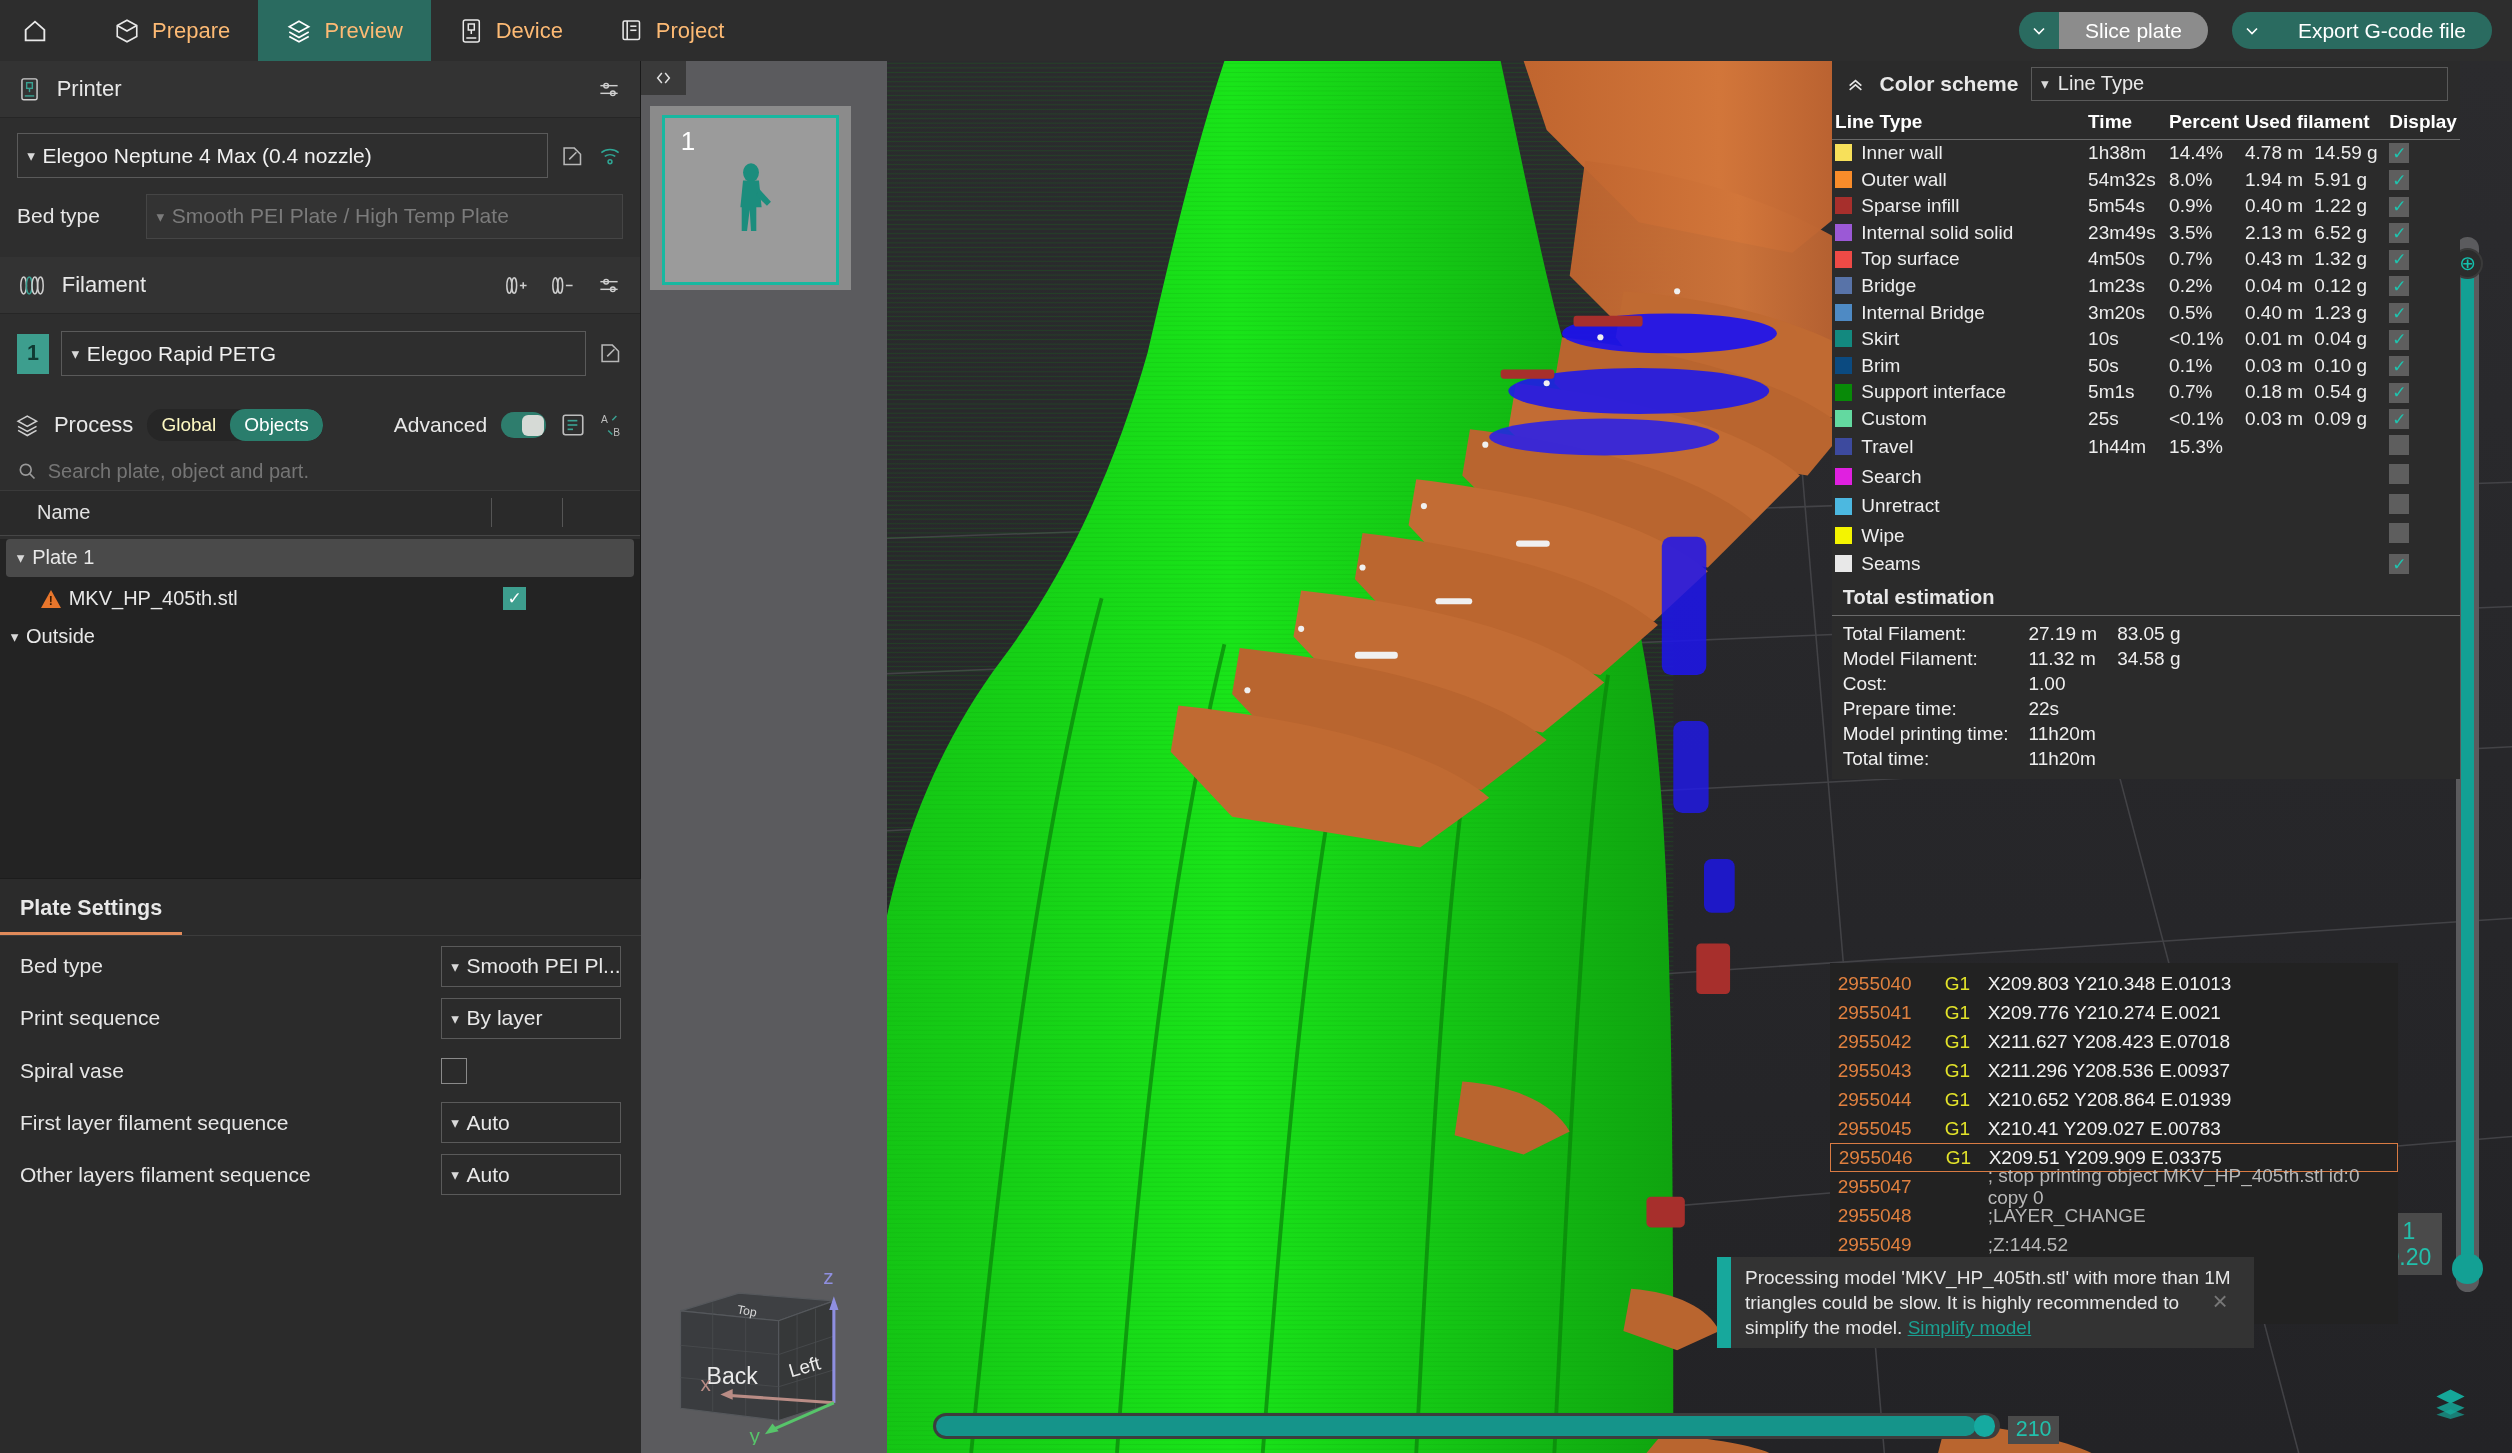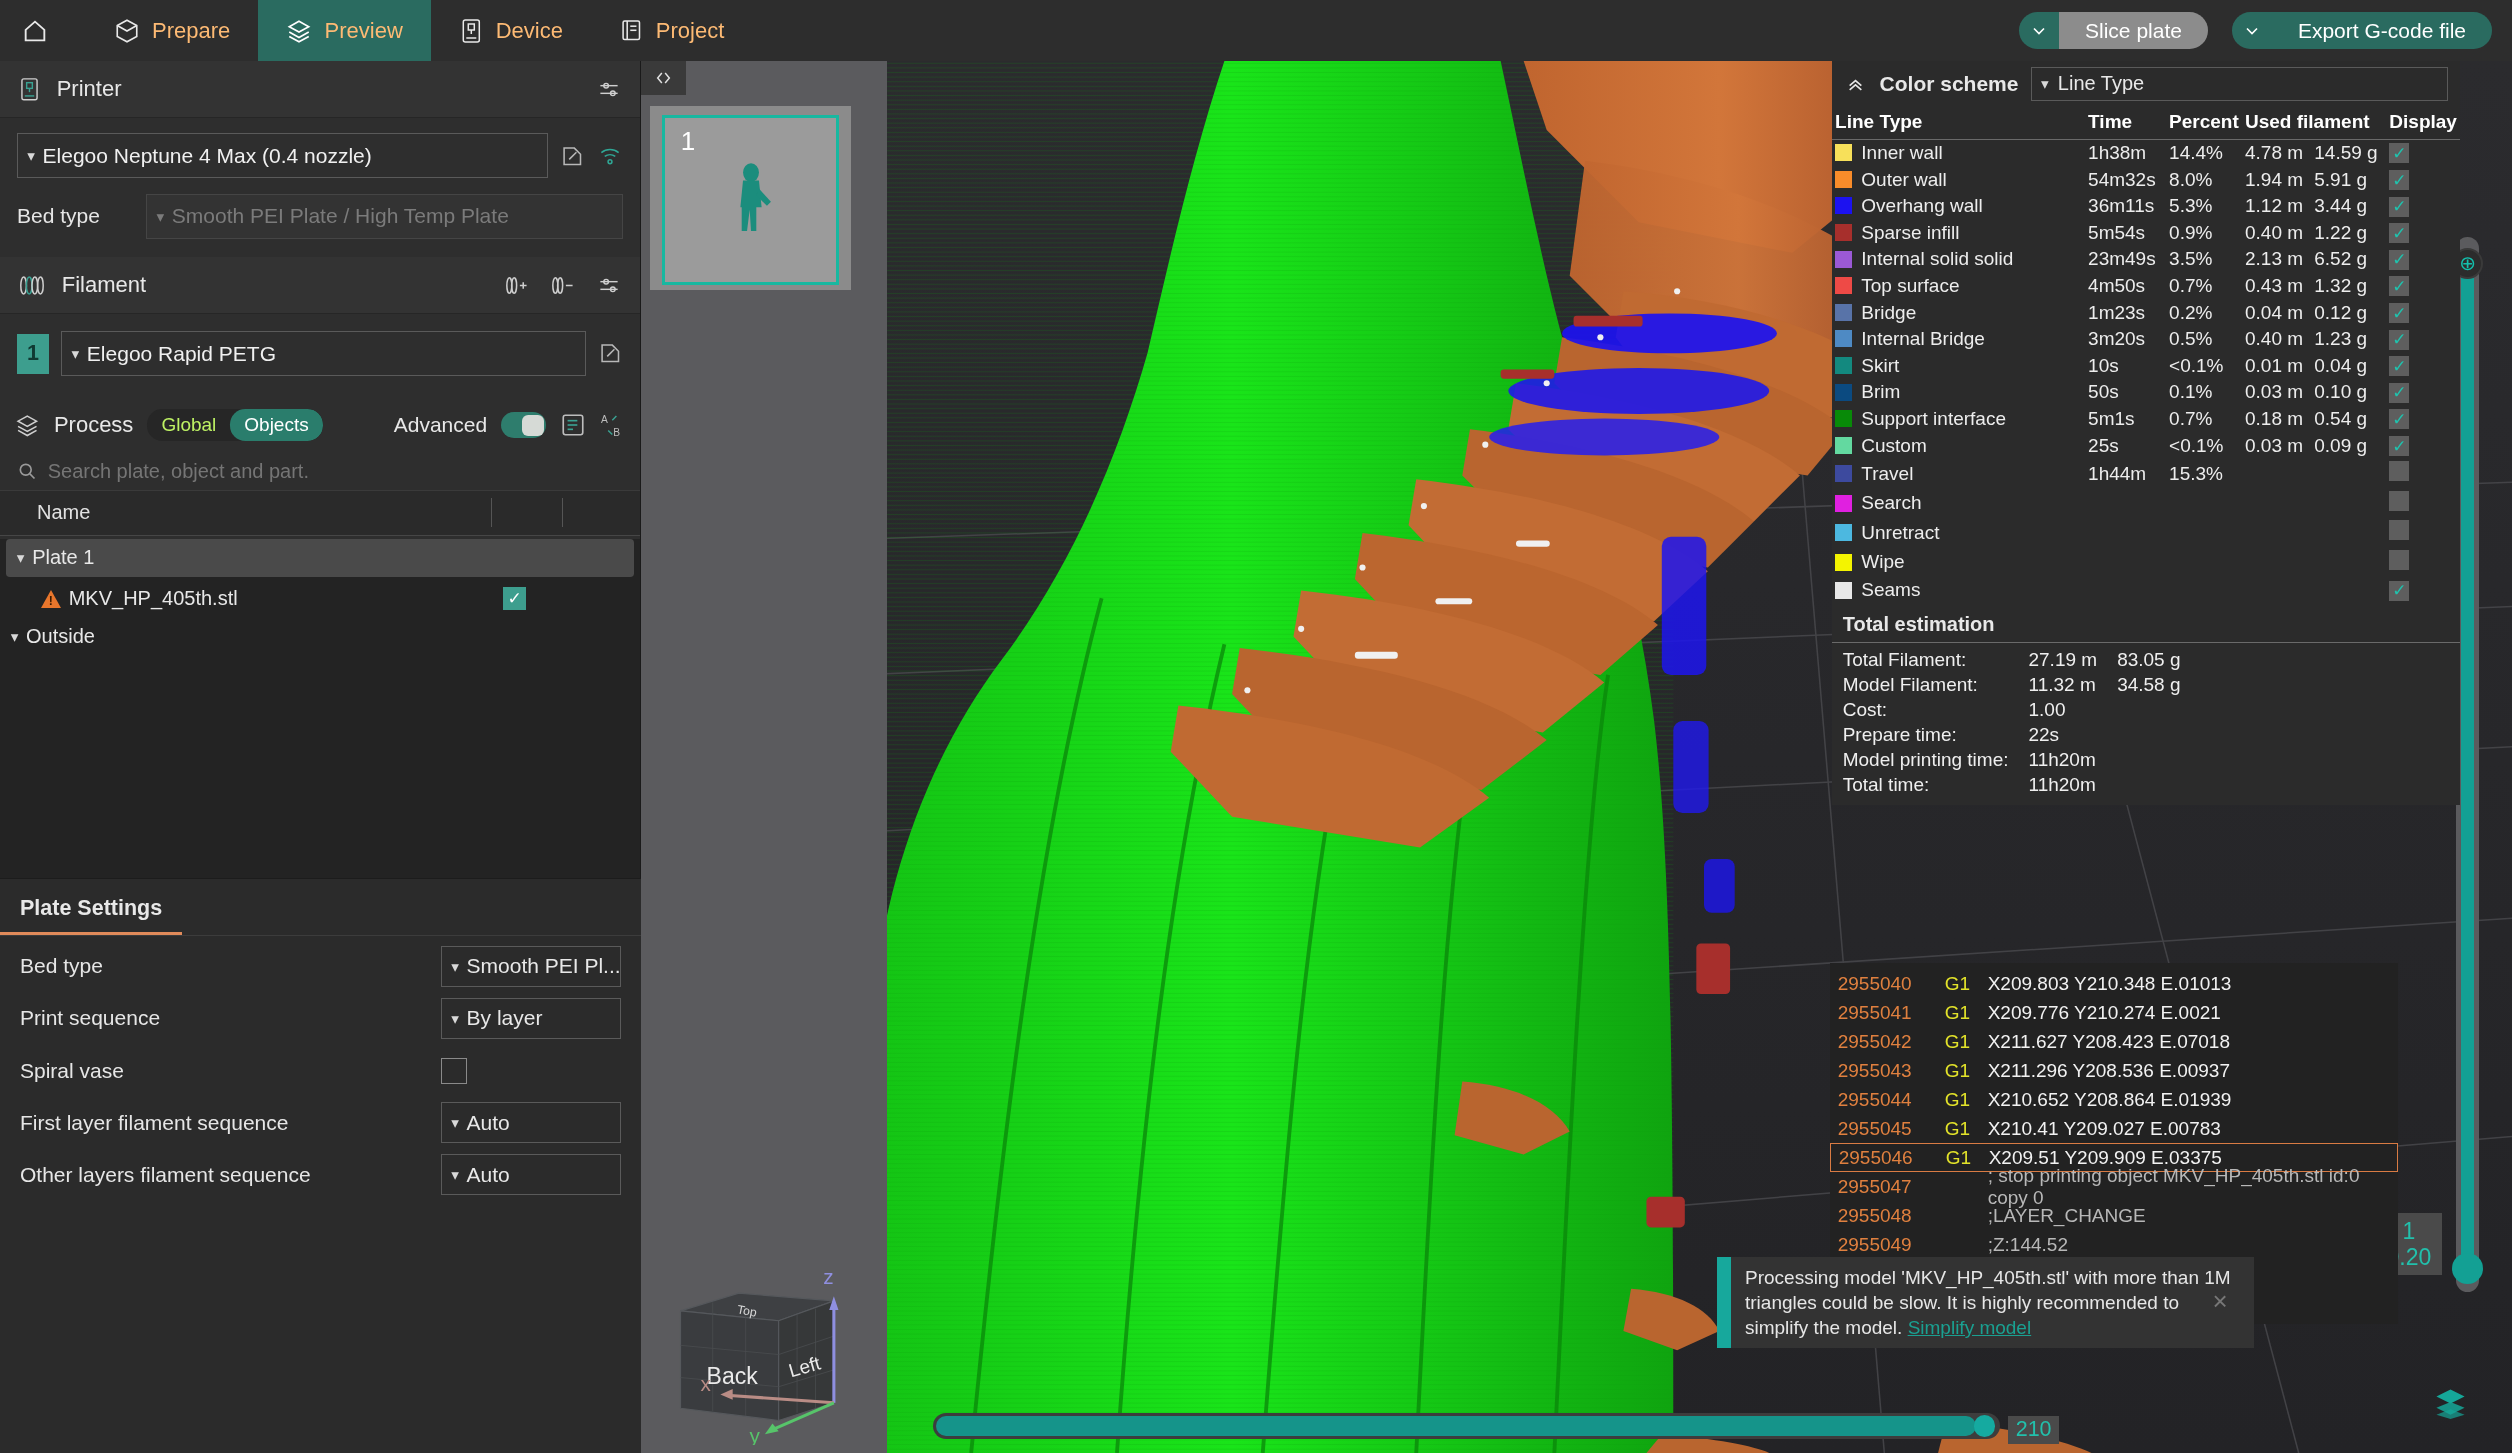--- a/index.html
+++ b/index.html
@@ -74,21 +74,21 @@
 
   .process-bar {
     height: 55px; display: flex; align-items: center; padding: 0 15.3px;
     gap: 14px; background: #2e2e2e;
   }
   .seg-group {
     display: flex; background: #262626; border-radius: 15.3px; height: 32px;
     align-items: center; overflow: hidden;
   }
   .seg { padding: 0 14px; height: 32px; display: flex; align-items: center;
-         font-size: 19px; color: #bef264; border-radius: 15.3px; }
+         font-size: 19px; color: #fef9c3; border-radius: 15.3px; }
   .seg.on { background: #2a7d6c; color: #ffffff; }
   .adv-label { font-size: 21px; margin-left: auto; }
   .toggle {
     width: 45px; height: 26px; background: #2e7d6d; border-radius: 13px;
     position: relative;
   }
   .toggle .knob {
     position: absolute; right: 2.3px; top: 2.3px; width: 21.5px; height: 21.5px;
     background: #d6dad6; border-radius: 6.1px;
   }
@@ -822,28 +822,20 @@
           </tr>
           <tr>
             <td><span class="swatch" style="background:#f98c2a"></span><span style="margin-left:9.2px">Outer wall</span></td>
             <td>54m32s</td>
             <td>8.0%</td>
             <td>1.94 m</td>
             <td>5.91 g</td>
             <td><span class="dispbox">✓</span></td>
           </tr>
           <tr>
-            <td><span class="swatch" style="background:#1c12f0"></span><span style="margin-left:9.2px">Overhang wall</span></td>
-            <td>36m11s</td>
-            <td>5.3%</td>
-            <td>1.12 m</td>
-            <td>3.44 g</td>
-            <td><span class="dispbox">✓</span></td>
-          </tr>
-          <tr>
             <td><span class="swatch" style="background:#a72f2c"></span><span style="margin-left:9.2px">Sparse infill</span></td>
             <td>5m54s</td>
             <td>0.9%</td>
             <td>0.40 m</td>
             <td>1.22 g</td>
             <td><span class="dispbox">✓</span></td>
           </tr>
           <tr>
             <td><span class="swatch" style="background:#9b59d6"></span><span style="margin-left:9.2px">Internal solid solid</span></td>
             <td>23m49s</td>

